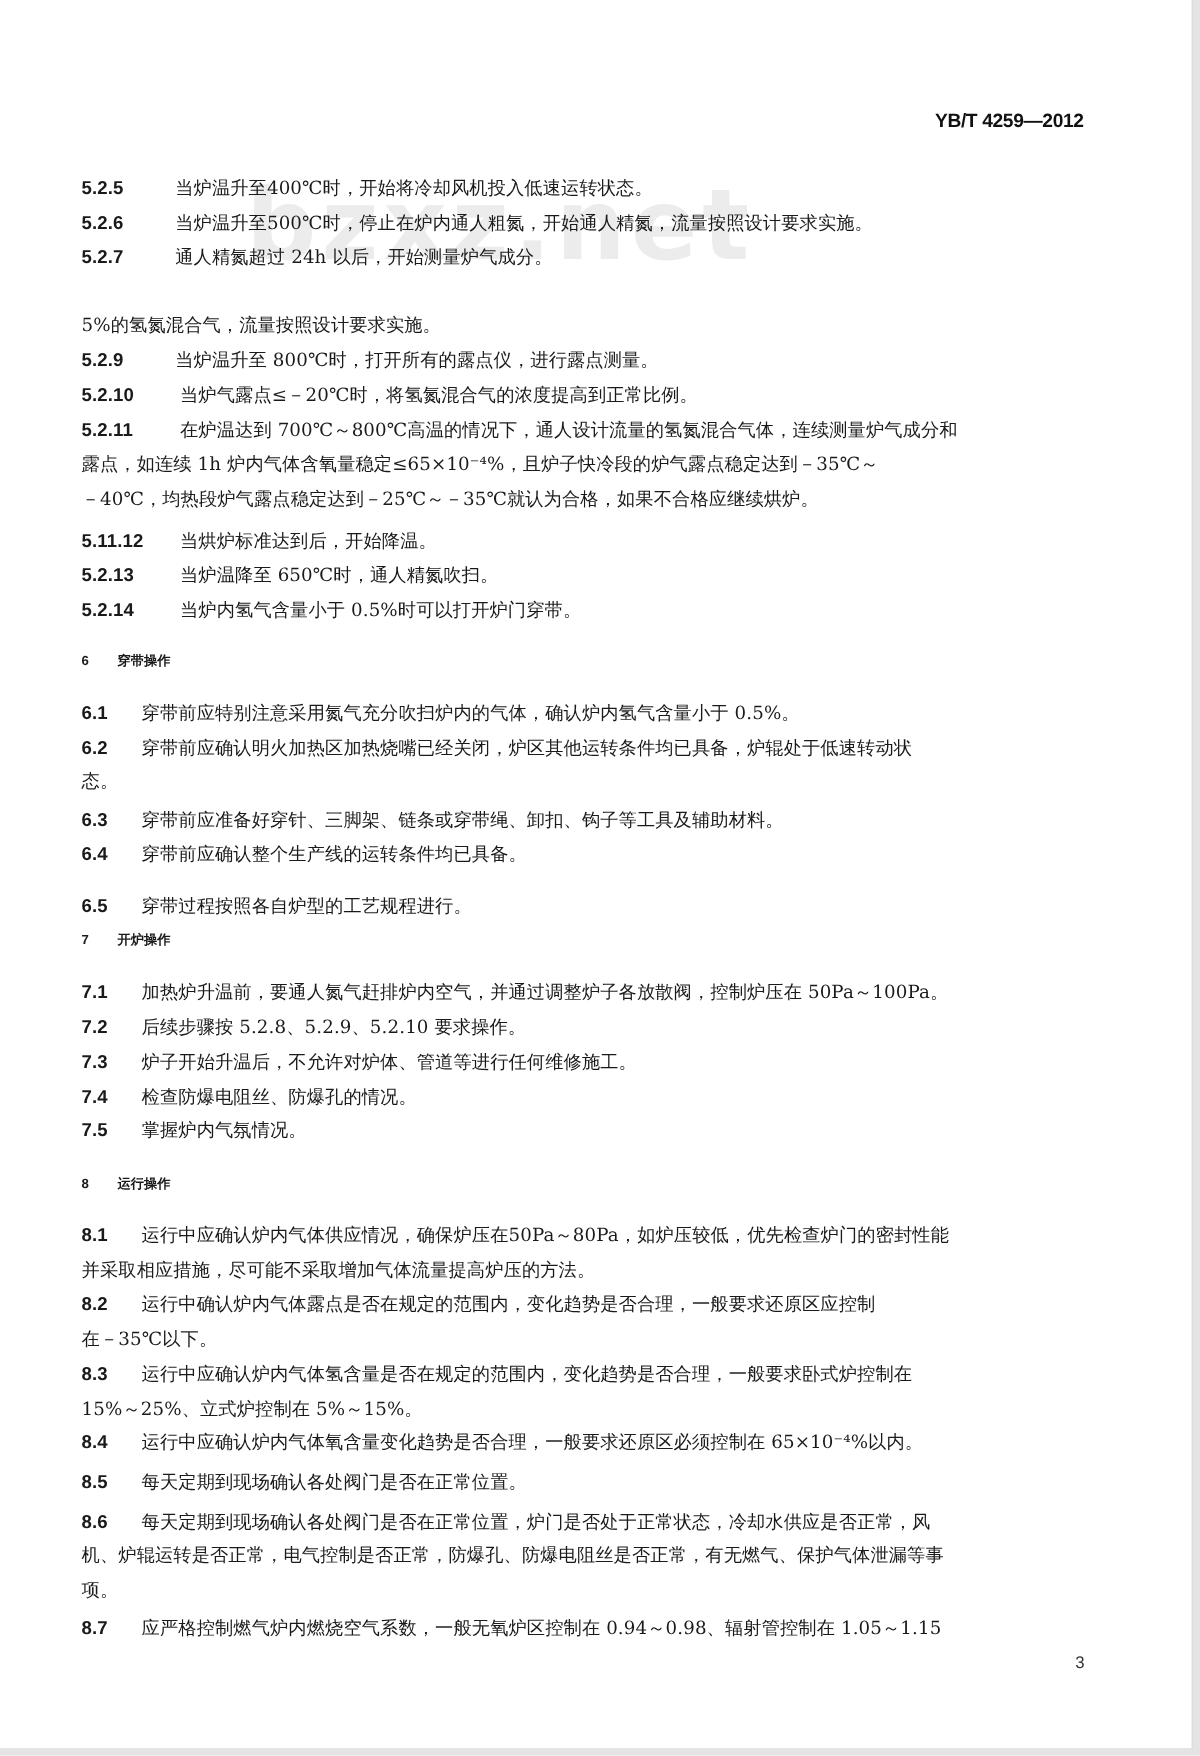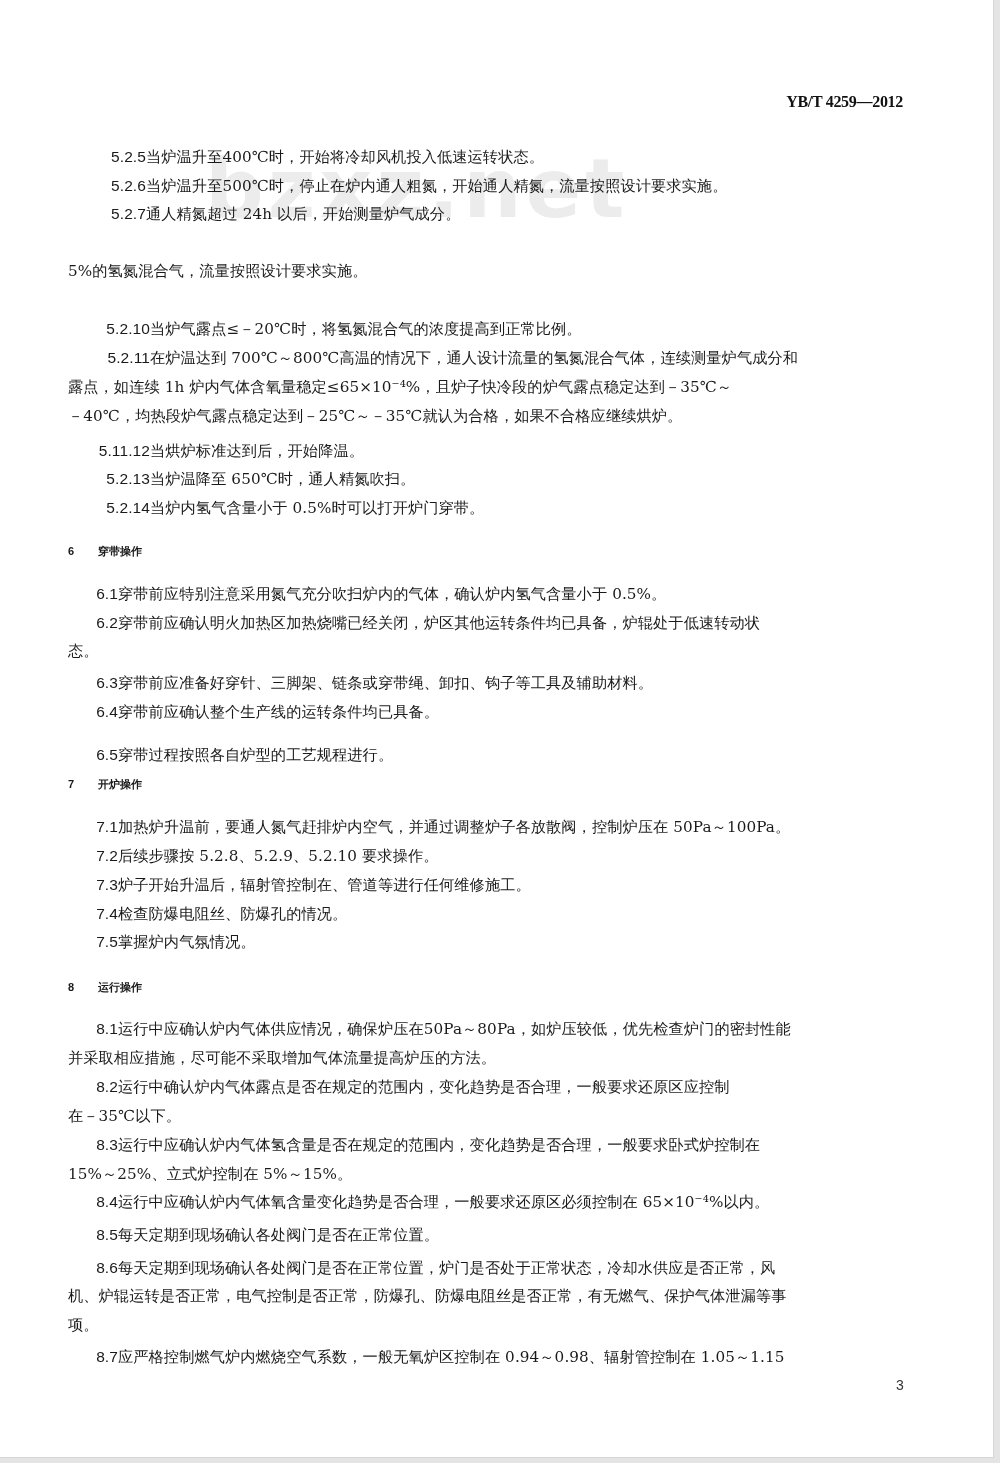--- a/index.html
+++ b/index.html
@@ -16,31 +16,31 @@
     border-bottom: 1px solid #d6d6d6;
   }
   .watermark {
     position: absolute; left: 205px; top: 148px;
     font-family: "DejaVu Sans", "Liberation Sans", sans-serif;
     font-size: 82px; font-weight: bold; color: #ececec; letter-spacing: 4px;
     line-height: 1; z-index: 0; user-select: none; text-align: center;
   }
   .std-code {
     position: absolute; right: 90px; top: 93px;
-    font-family: Liberation Serif, serif;
+    font-family: Liberation Sans, sans-serif;
     font-weight: bold; font-size: 16px; letter-spacing: -0.3px; color: #111;
   }
   .line {
     position: absolute; left: 68px; width: 842px; height: 22px;
     font-size: 15.2px; line-height: 22px; white-space: nowrap; z-index: 1;
     letter-spacing: 0.1px;
   }
   .num {
     font-family: "Liberation Sans", "DejaVu Sans", sans-serif;
-    font-weight: normal; font-size: 15.5px; display: inline-block; text-align: right;
+    font-weight: bold; font-size: 15.5px; display: inline-block;
   }
   .num.w4 { width: 78px; }
   .num.w2 { width: 50px; }
   .txt { display: inline; }
   .heading {
     position: absolute; left: 68px; height: 22px; line-height: 22px;
     font-family: "DejaVu Sans", "Liberation Sans", sans-serif;
     font-weight: bold; font-size: 11px; z-index: 1;
   }
   .heading .hnum { display: inline-block; width: 30px; font-family: "Liberation Sans", sans-serif; }
@@ -54,40 +54,41 @@
 <body>
 
 <div class="page">
   <div class="watermark">bzxz.net</div>
   <div class="std-code">YB/T 4259—2012</div>
 
   <div class="line" style="top:146px"><span class="num w4">5.2.5</span><span class="txt">当炉温升至400℃时，开始将冷却风机投入低速运转状态。</span></div>
   <div class="line" style="top:175px"><span class="num w4">5.2.6</span><span class="txt">当炉温升至500℃时，停止在炉内通人粗氮，开始通人精氮，流量按照设计要求实施。</span></div>
   <div class="line" style="top:203px"><span class="num w4">5.2.7</span><span class="txt">通人精氮超过 24h 以后，开始测量炉气成分。</span></div>
   <div class="line" style="top:260px">5%的氢氮混合气，流量按照设计要求实施。</div>
+  <div class="line" style="top:289px"><span class="num w4">5.2.9</span><span class="txt">当炉温升至 800℃时，打开所有的露点仪，进行露点测量。</span></div>
   <div class="line" style="top:318px"><span class="num w4" style="width:82px">5.2.10</span><span class="txt">当炉气露点≤－20℃时，将氢氮混合气的浓度提高到正常比例。</span></div>
   <div class="line" style="top:347px"><span class="num w4" style="width:82px">5.2.11</span><span class="txt">在炉温达到 700℃～800℃高温的情况下，通人设计流量的氢氮混合气体，连续测量炉气成分和</span></div>
   <div class="line" style="top:376px">露点，如连续 1h 炉内气体含氧量稳定≤65×10⁻⁴%，且炉子快冷段的炉气露点稳定达到－35℃～</div>
   <div class="line" style="top:405px">－40℃，均热段炉气露点稳定达到－25℃～－35℃就认为合格，如果不合格应继续烘炉。</div>
   <div class="line" style="top:440px"><span class="num w4" style="width:82px">5.11.12</span><span class="txt">当烘炉标准达到后，开始降温。</span></div>
   <div class="line" style="top:468px"><span class="num w4" style="width:82px">5.2.13</span><span class="txt">当炉温降至 650℃时，通人精氮吹扫。</span></div>
   <div class="line" style="top:497px"><span class="num w4" style="width:82px">5.2.14</span><span class="txt">当炉内氢气含量小于 0.5%时可以打开炉门穿带。</span></div>
 
   <div class="heading" style="top:540px"><span class="hnum">6</span><span>穿带操作</span></div>
   <div class="line" style="top:583px"><span class="num w2">6.1</span><span class="txt">穿带前应特别注意采用氮气充分吹扫炉内的气体，确认炉内氢气含量小于 0.5%。</span></div>
   <div class="line" style="top:612px"><span class="num w2">6.2</span><span class="txt">穿带前应确认明火加热区加热烧嘴已经关闭，炉区其他运转条件均已具备，炉辊处于低速转动状</span></div>
   <div class="line" style="top:640px">态。</div>
   <div class="line" style="top:672px"><span class="num w2">6.3</span><span class="txt">穿带前应准备好穿针、三脚架、链条或穿带绳、卸扣、钩子等工具及辅助材料。</span></div>
   <div class="line" style="top:701px"><span class="num w2">6.4</span><span class="txt">穿带前应确认整个生产线的运转条件均已具备。</span></div>
   <div class="line" style="top:744px"><span class="num w2">6.5</span><span class="txt">穿带过程按照各自炉型的工艺规程进行。</span></div>
 
   <div class="heading" style="top:773px"><span class="hnum">7</span><span>开炉操作</span></div>
   <div class="line" style="top:816px"><span class="num w2">7.1</span><span class="txt">加热炉升温前，要通人氮气赶排炉内空气，并通过调整炉子各放散阀，控制炉压在 50Pa～100Pa。</span></div>
   <div class="line" style="top:845px"><span class="num w2">7.2</span><span class="txt">后续步骤按 5.2.8、5.2.9、5.2.10 要求操作。</span></div>
-  <div class="line" style="top:874px"><span class="num w2">7.3</span><span class="txt">炉子开始升温后，辐射管控制在、管道等进行任何维修施工。</span></div>
+  <div class="line" style="top:874px"><span class="num w2">7.3</span><span class="txt">炉子开始升温后，不允许对炉体、管道等进行任何维修施工。</span></div>
   <div class="line" style="top:903px"><span class="num w2">7.4</span><span class="txt">检查防爆电阻丝、防爆孔的情况。</span></div>
   <div class="line" style="top:931px"><span class="num w2">7.5</span><span class="txt">掌握炉内气氛情况。</span></div>
 
   <div class="heading" style="top:976px"><span class="hnum">8</span><span>运行操作</span></div>
   <div class="line" style="top:1018px"><span class="num w2">8.1</span><span class="txt">运行中应确认炉内气体供应情况，确保炉压在50Pa～80Pa，如炉压较低，优先检查炉门的密封性能</span></div>
   <div class="line" style="top:1047px">并采取相应措施，尽可能不采取增加气体流量提高炉压的方法。</div>
   <div class="line" style="top:1076px"><span class="num w2">8.2</span><span class="txt">运行中确认炉内气体露点是否在规定的范围内，变化趋势是否合理，一般要求还原区应控制</span></div>
   <div class="line" style="top:1105px">在－35℃以下。</div>
   <div class="line" style="top:1134px"><span class="num w2">8.3</span><span class="txt">运行中应确认炉内气体氢含量是否在规定的范围内，变化趋势是否合理，一般要求卧式炉控制在</span></div>
   <div class="line" style="top:1163px">15%～25%、立式炉控制在 5%～15%。</div>

